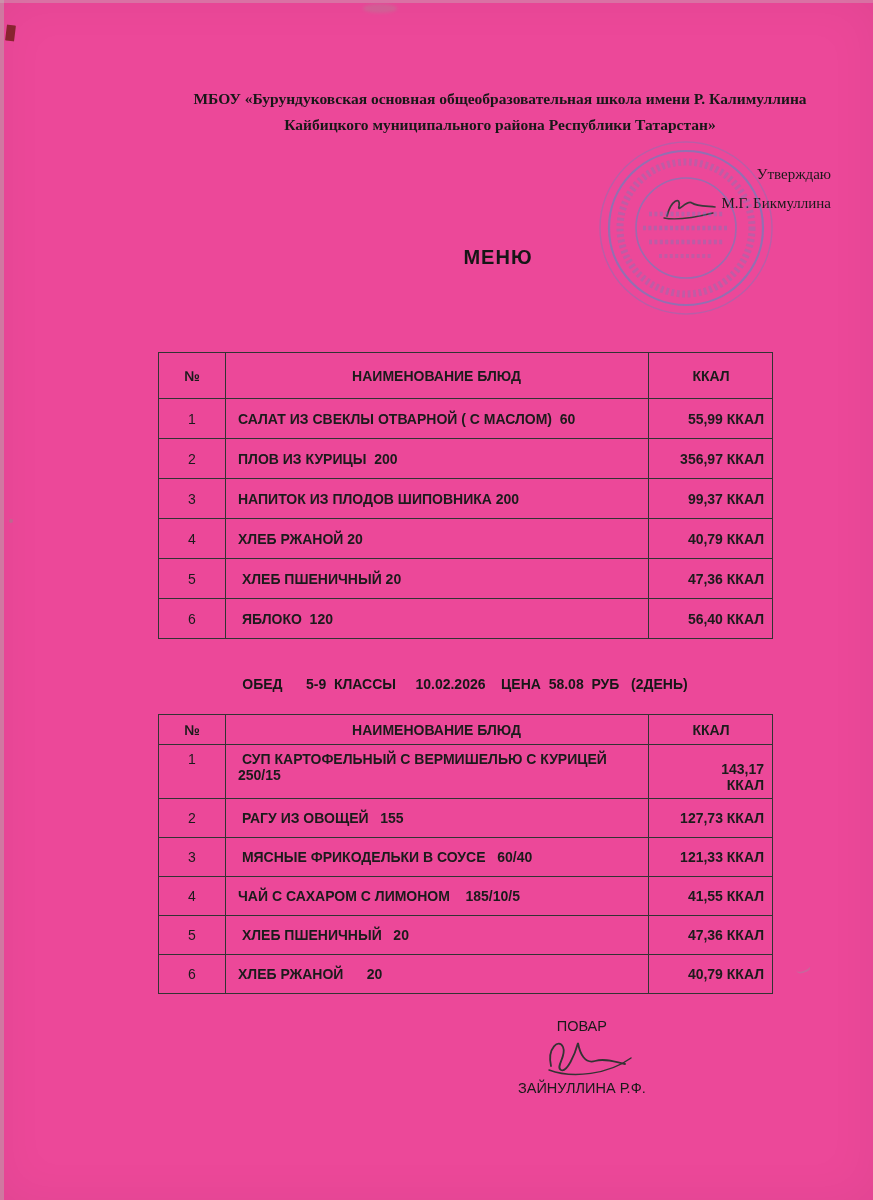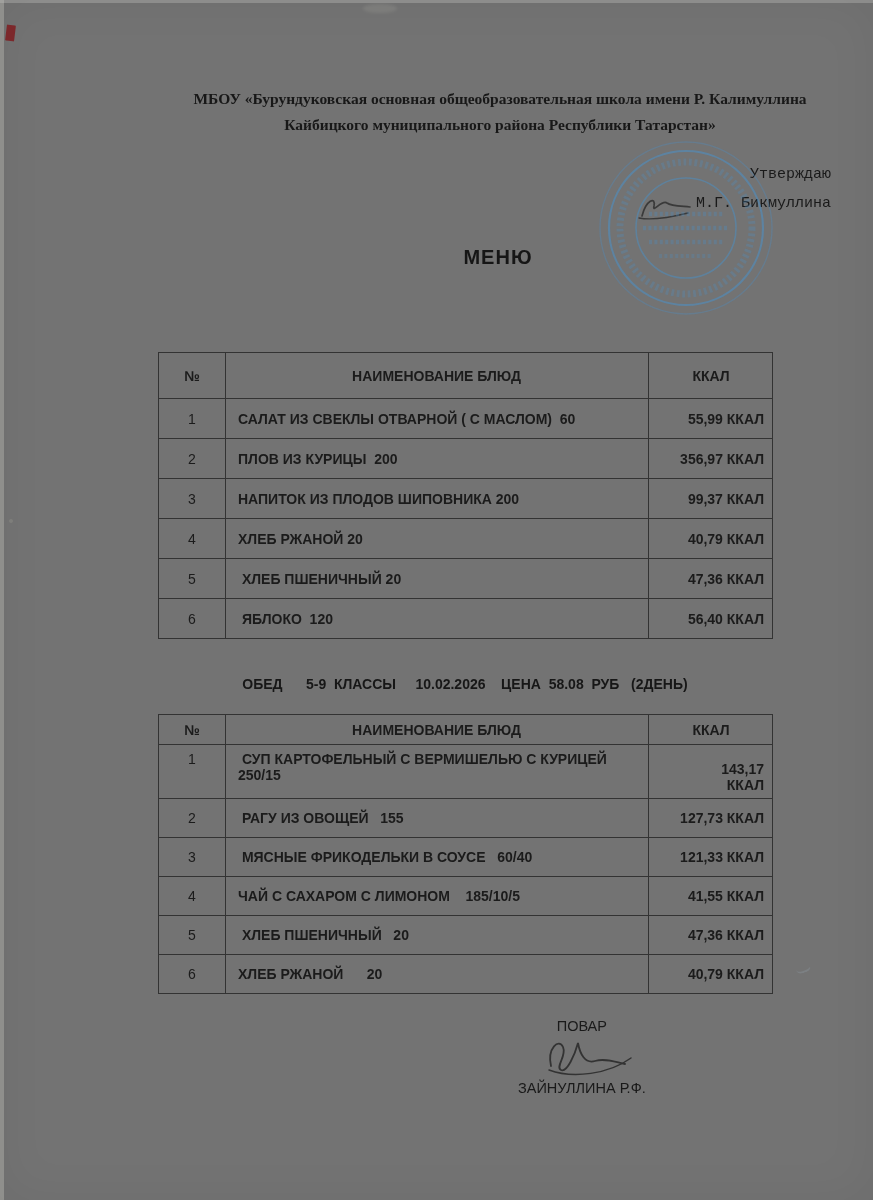--- a/index.html
+++ b/index.html
@@ -1,40 +1,40 @@
 <!DOCTYPE html>
 <html><head>
 <meta charset="utf-8">
 <style>
   html,body{margin:0;padding:0;background:#e9e9e6;}
   .page{
     position:relative;
     width:873px;height:1200px;
-    background:#737373;
+    background:#ec4899;
     overflow:hidden;
     font-family:"Liberation Sans", sans-serif;
     color:#1c1c1c;
     box-shadow:inset 0 0 50px rgba(0,0,0,0.05);
   }
   
   .edge-left{position:absolute;left:0;top:0;width:4px;height:100%;background:#b5b5af;opacity:.45;}
   .edge-top{position:absolute;left:0;top:0;width:100%;height:3px;background:#c4c4bf;opacity:.35;}
   .red-mark{position:absolute;left:6px;top:25px;width:9px;height:16px;background:#7d2023;transform:rotate(7deg);border-radius:1px;opacity:.9;}
   .smudge-top{position:absolute;left:363px;top:4px;width:34px;height:9px;background:#9a9a94;border-radius:50%;opacity:.28;filter:blur(1.5px);}
   .speck{position:absolute;left:9px;top:519px;width:4px;height:4px;background:#8d8d88;border-radius:50%;opacity:.45;}
   .pen-mark{position:absolute;left:795px;top:960px;width:15px;height:11px;border-bottom:2px solid #8d99a3;transform:rotate(-18deg);opacity:.35;border-radius:40%;}
 
   .header{
     position:absolute;left:120px;top:86px;width:760px;
     text-align:center;font-family:"Liberation Serif", serif;
     font-weight:bold;font-size:15.5px;line-height:26px;color:#181818;
   }
   .approval{
     position:absolute;right:42px;top:160px;
-    text-align:right;font-family:Liberation Mono, monospace;
+    text-align:right;font-family:Liberation Serif, serif;
     font-size:15px;line-height:29px;color:#1a1a1a;
   }
   .approval .sig-line{display:flex;justify-content:flex-end;align-items:center;}
   .approval .sig-line svg{margin:0 2px -8px 0;}
 
   .stamp{position:absolute;left:583px;top:138px;pointer-events:none;}
 
   .menu-title{
     position:absolute;left:118px;top:246px;width:760px;
     text-align:center;font-weight:bold;font-size:20px;letter-spacing:1px;color:#161616;

